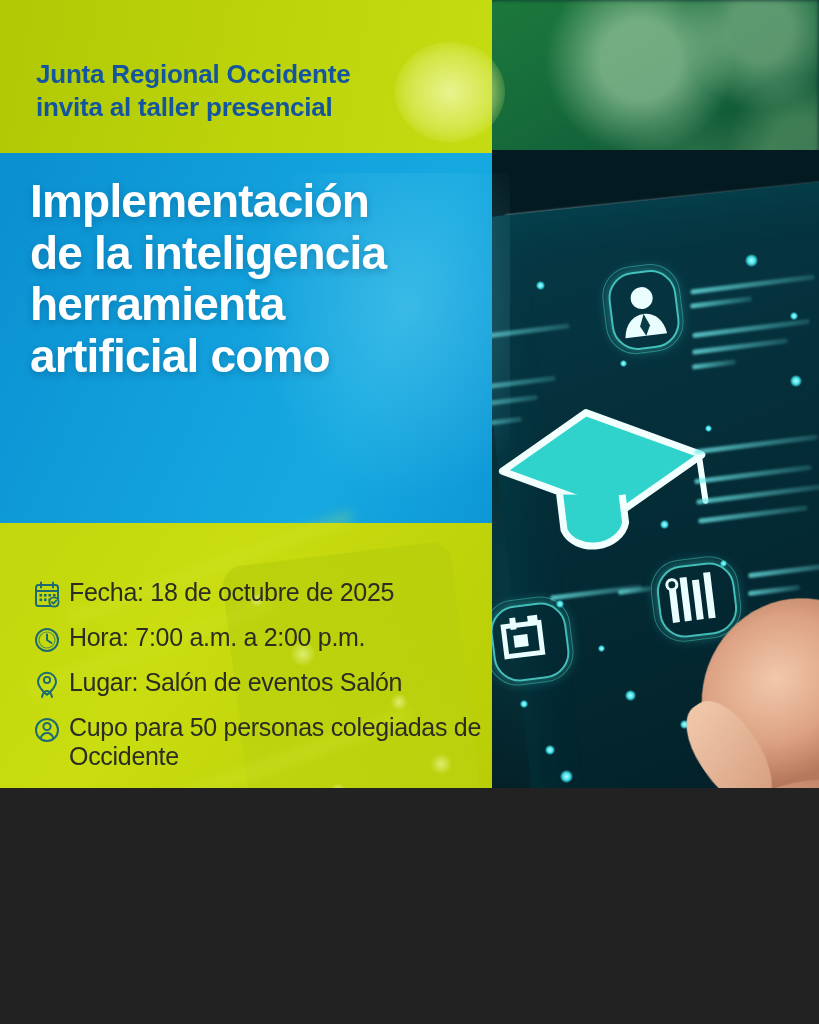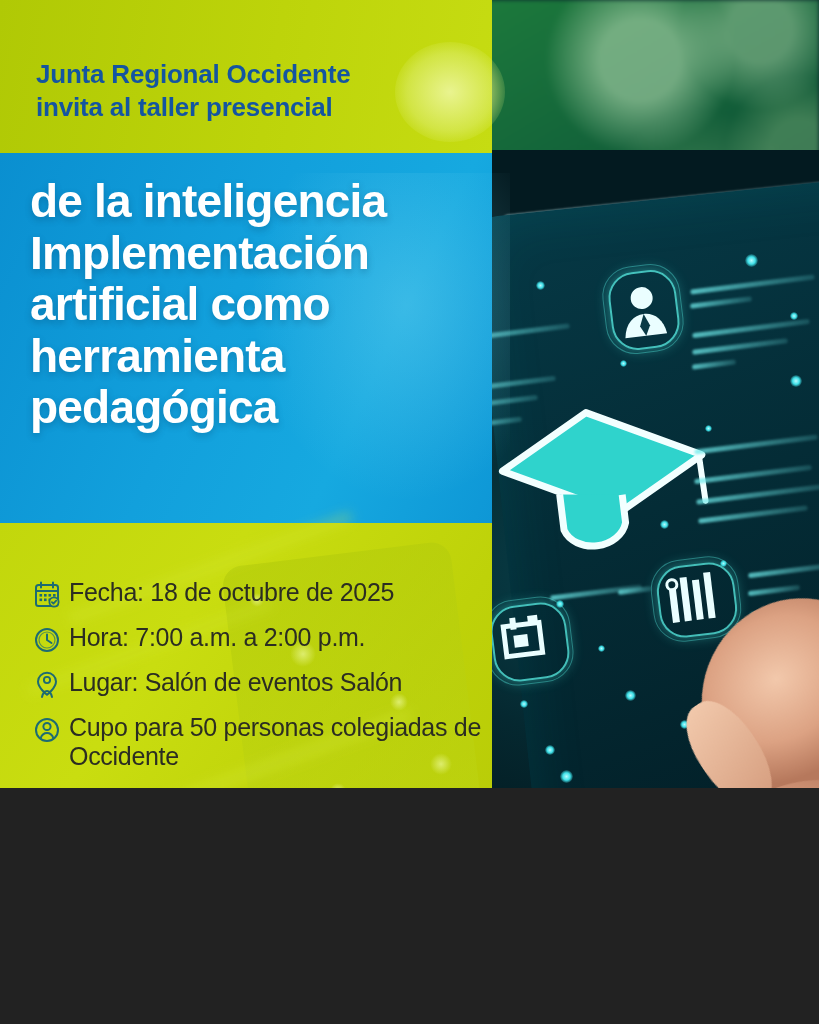--- a/index.html
+++ b/index.html
@@ -332,25 +332,24 @@
       <div class="dot" style="left:330px;top:260px;width:16px;height:16px;"></div>
       <div class="dot" style="left:250px;top:70px;width:14px;height:14px;"></div>
     </div>
 
     <div class="eyebrow">
       <div>Junta Regional Occidente</div>
       <div>invita al taller presencial</div>
     </div>
 
     <div class="title">
+      <div>Implementación</div>
       <div>de la inteligencia</div>
-      <div>Implementación</div>
+      <div>herramienta</div>
       <div>artificial como</div>
-      <div>herramienta</div>
-      <div>pedagógica</div>
     </div>
 
     <div class="details">
 
       <div class="drow">
         <span class="ic">
           <svg width="26" height="28" viewBox="0 0 26 28">
             <rect x="2" y="4" width="22" height="21" rx="2.5" fill="none" stroke="#1d6b72" stroke-width="2"></rect>
             <path d="M2 10h22" stroke="#1d6b72" stroke-width="2"></path>
             <path d="M7 1.5v5M19 1.5v5" stroke="#1d6b72" stroke-width="2" stroke-linecap="round"></path>

